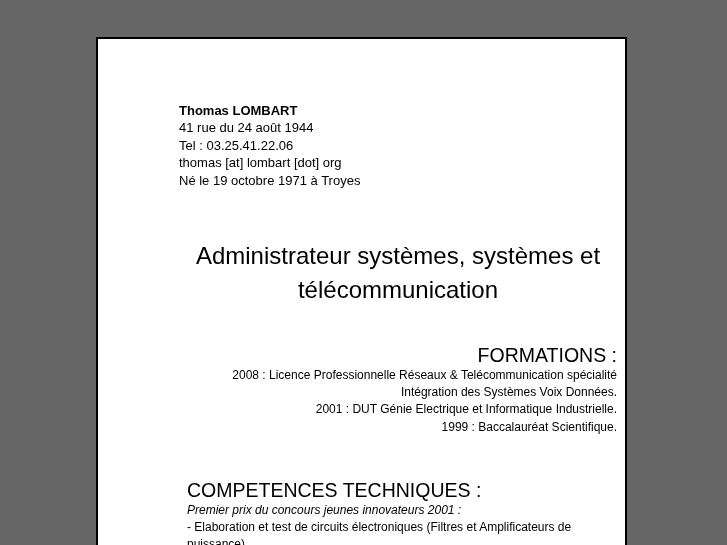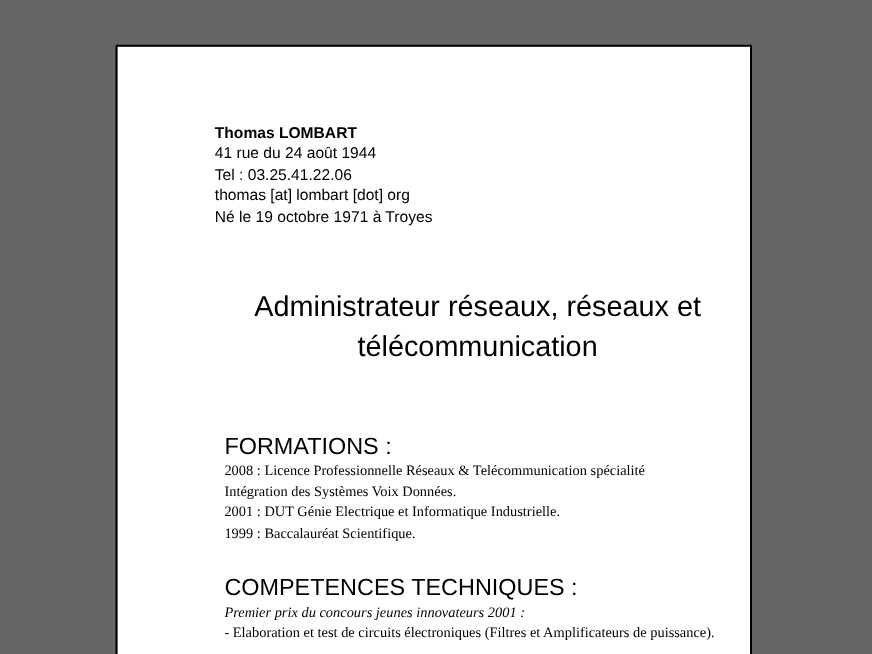--- a/index.html
+++ b/index.html
@@ -50,46 +50,45 @@
     .section h2 {
       margin: 0;
       font-weight: normal;
       font-size: 19.5px;
       line-height: 24px;
     }
     .section .line {
       font-size: 12px;
       line-height: 17.2px;
       white-space: nowrap;
-      font-family: Liberation Serif, serif;
     }
     .section .line.wrap {
       white-space: normal;
     }
     .section .italic {
       font-style: italic;
     }
-    #formations { top: 321px; }
+    #formations { top: 304px; text-align: right; }
     #competences { top: 439px; }
   </style>
 </head>
 <body>
 
 <div class="page">
 
   <div class="contact">
     <div class="name">Thomas LOMBART</div>
     <div>41 rue du 24 août 1944</div>
     <div>Tel : 03.25.41.22.06</div>
     <div>thomas [at] lombart [dot] org</div>
     <div>Né le 19 octobre 1971 à Troyes</div>
   </div>
 
   <div class="title">
-    <div>Administrateur réseaux, réseaux et</div>
+    <div>Administrateur systèmes, systèmes et</div>
     <div>télécommunication</div>
   </div>
 
   <div class="section" id="formations">
     <h2>FORMATIONS :</h2>
     <div class="line">2008 : Licence Professionnelle Réseaux &amp; Telécommunication spécialité</div>
     <div class="line">Intégration des Systèmes Voix Données.</div>
     <div class="line">2001 : DUT Génie Electrique et Informatique Industrielle.</div>
     <div class="line">1999 : Baccalauréat Scientifique.</div>
   </div>

